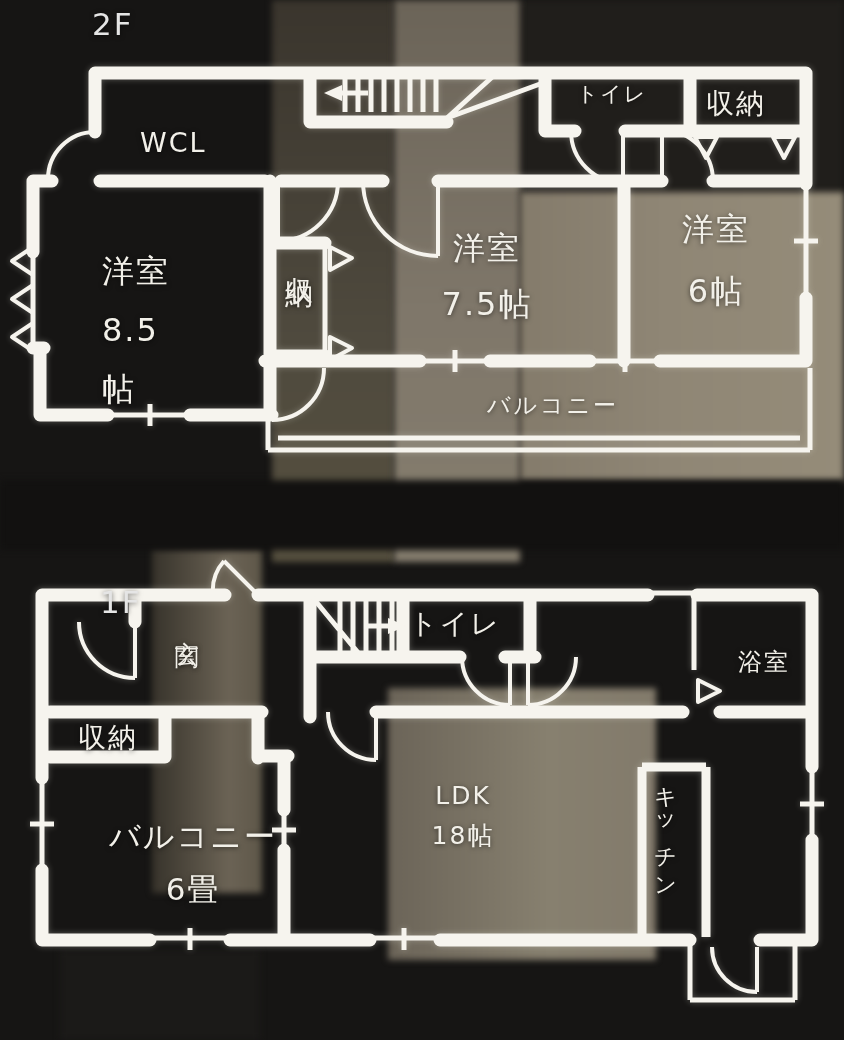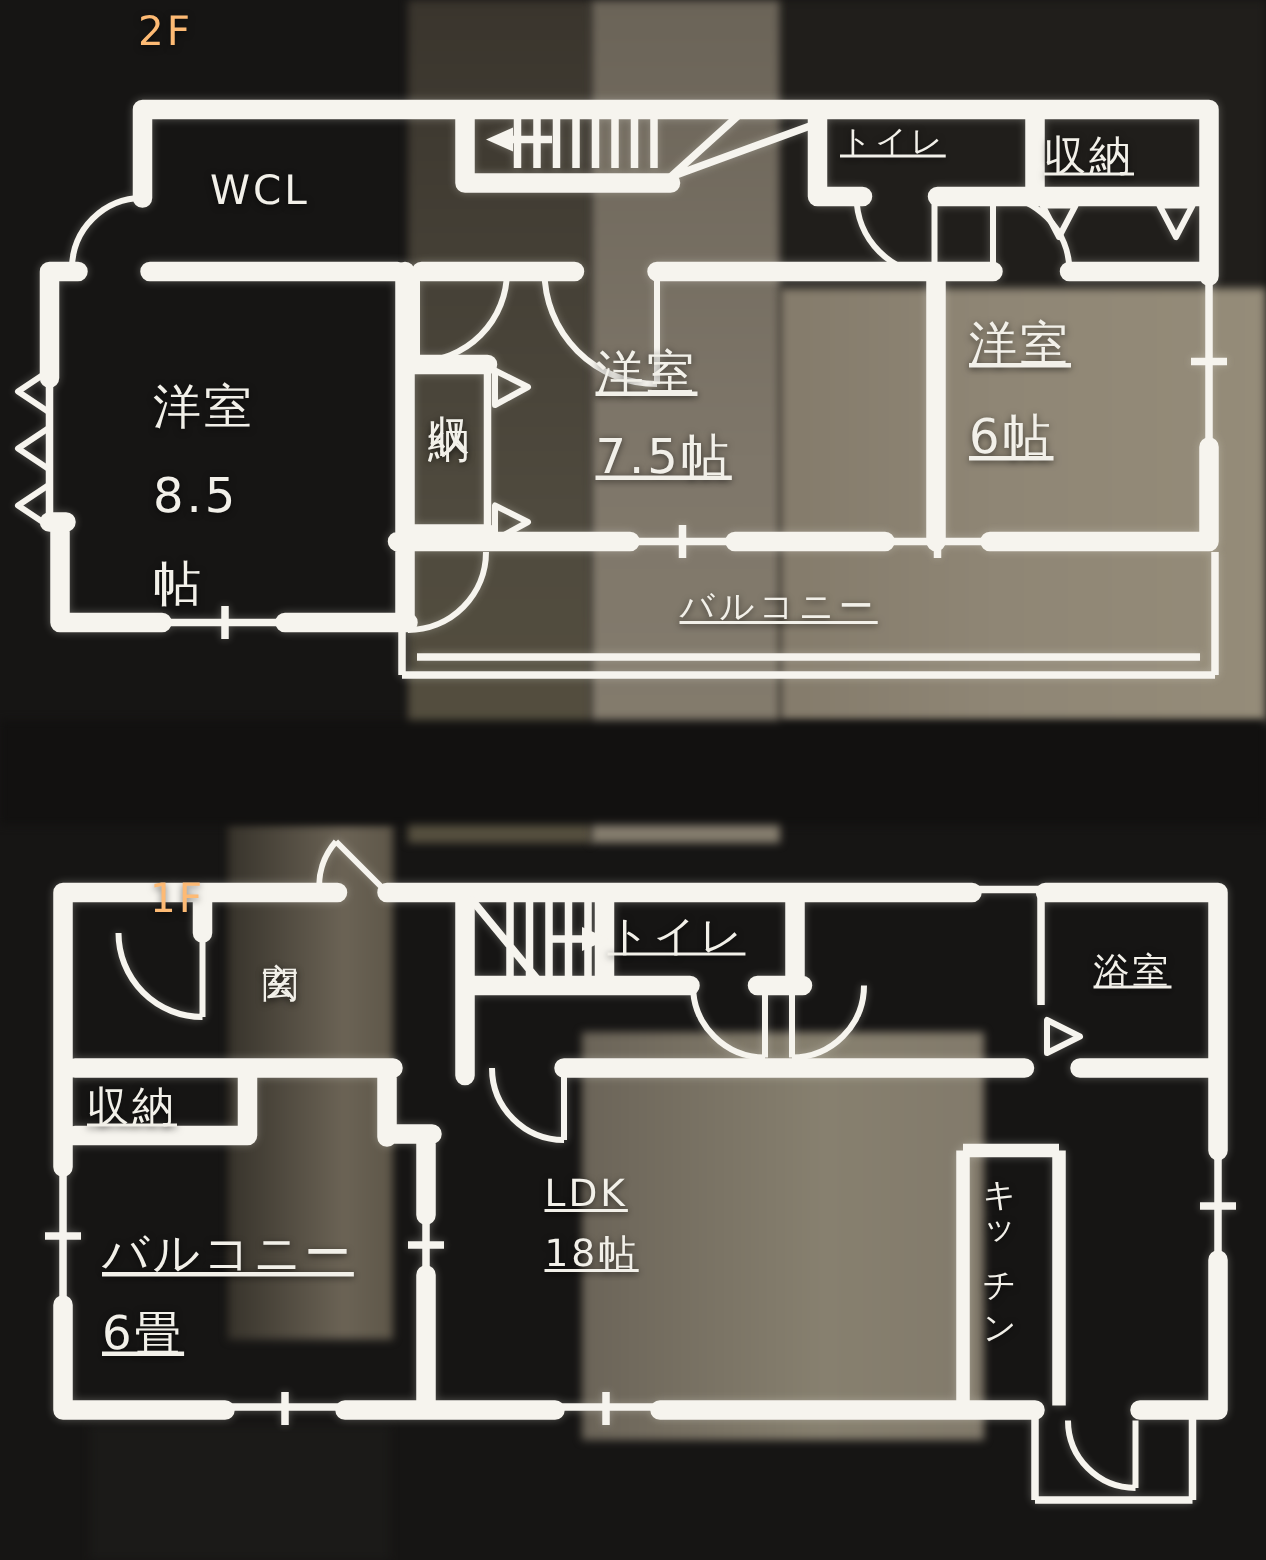--- a/index.html
+++ b/index.html
@@ -23,25 +23,25 @@
   .floor2{top:0;}
   .floor1{top:520px;}
   svg.plan{position:absolute;left:0;top:0;filter:drop-shadow(0 0 3px rgba(240,238,228,.3));}
   svg.plan *{vector-effect:non-scaling-stroke;}
 
   
   .lbl{
     position:absolute;color:#f2f0e9;white-space:pre-line;
     text-shadow:0 1px 5px rgba(0,0,0,.55);line-height:1.2;
   }
-  .floor-tag{font-size:27px;color:#fdba74;letter-spacing:2px;}
+  .floor-tag{font-size:31px;color:#e5e5e5;letter-spacing:2px;}
   .big{font-size:32px;letter-spacing:2px;}
-  .mid{font-size:24px;letter-spacing:2px;}
+  .mid{font-size:24px;letter-spacing:2px;margin-top:15px;}
   .sml{font-size:28px;letter-spacing:2px;}
-  .ctr{text-align:left;text-decoration:underline;}
+  .ctr{text-align:center;}
   .vert{writing-mode:vertical-rl;text-orientation:upright;letter-spacing:5px;}
   .lh{line-height:1.85;}
 </style>
 </head>
 <body>
 
 <div class="canvas">
 
   <div class="bg bg4"></div>
   <div class="bg bg1"></div>
@@ -174,21 +174,21 @@
       </g>
 
       <g stroke-width="4" stroke-linejoin="round">
         <polygon points="698,160 698,182 720,171"></polygon>
       </g>
     </svg>
 
     <div class="lbl floor-tag" style="left:100px;top:20px;margin-top:44px;">1F</div>
     <div class="lbl vert" style="left:172px;top:102px;height:100px;font-size:24px;">玄関</div>
     <div class="lbl sml ctr" style="left:405px;top:87px;width:100px;">トイレ</div>
-    <div class="lbl mid ctr" style="left:729px;top:113px;width:100px;">浴室</div>
+    <div class="lbl mid ctr" style="left:714px;top:113px;width:100px;">浴室</div>
     <div class="lbl sml ctr" style="left:58px;top:201px;width:100px;">収納</div>
     <div class="lbl big ctr" style="left:68px;top:290px;width:250px;line-height:1.72;font-size:31px;">バルコニー
 6畳</div>
     <div class="lbl ctr" style="left:363px;top:256px;width:200px;font-size:25px;line-height:1.6;letter-spacing:2px;">LDK
 18帖</div>
     <div class="lbl vert" style="left:652px;top:252px;height:160px;font-size:22px;">キッチン</div>
   </section>
 </div>
 
 </body></html>

